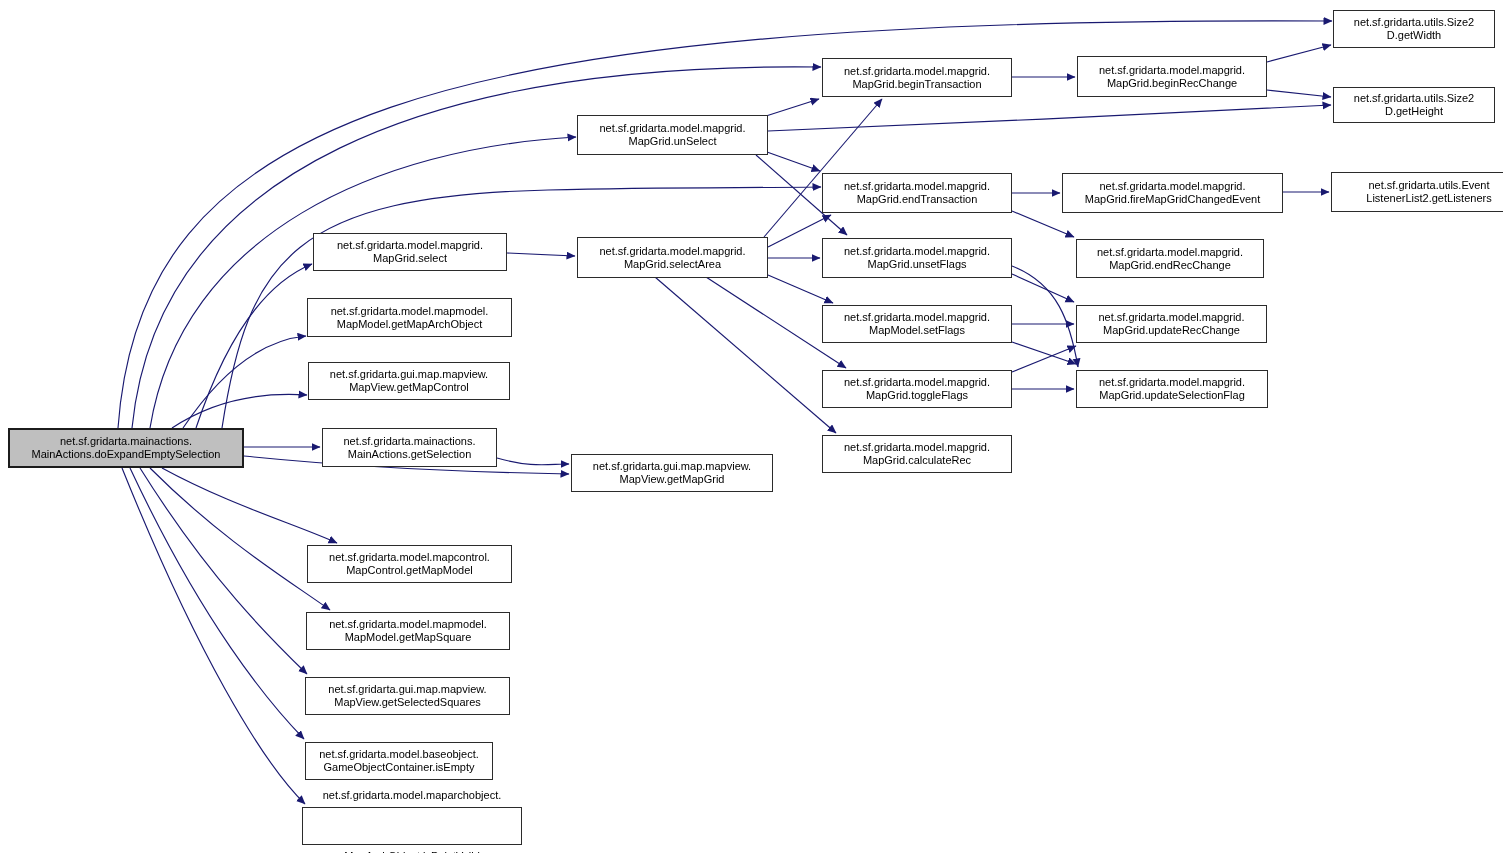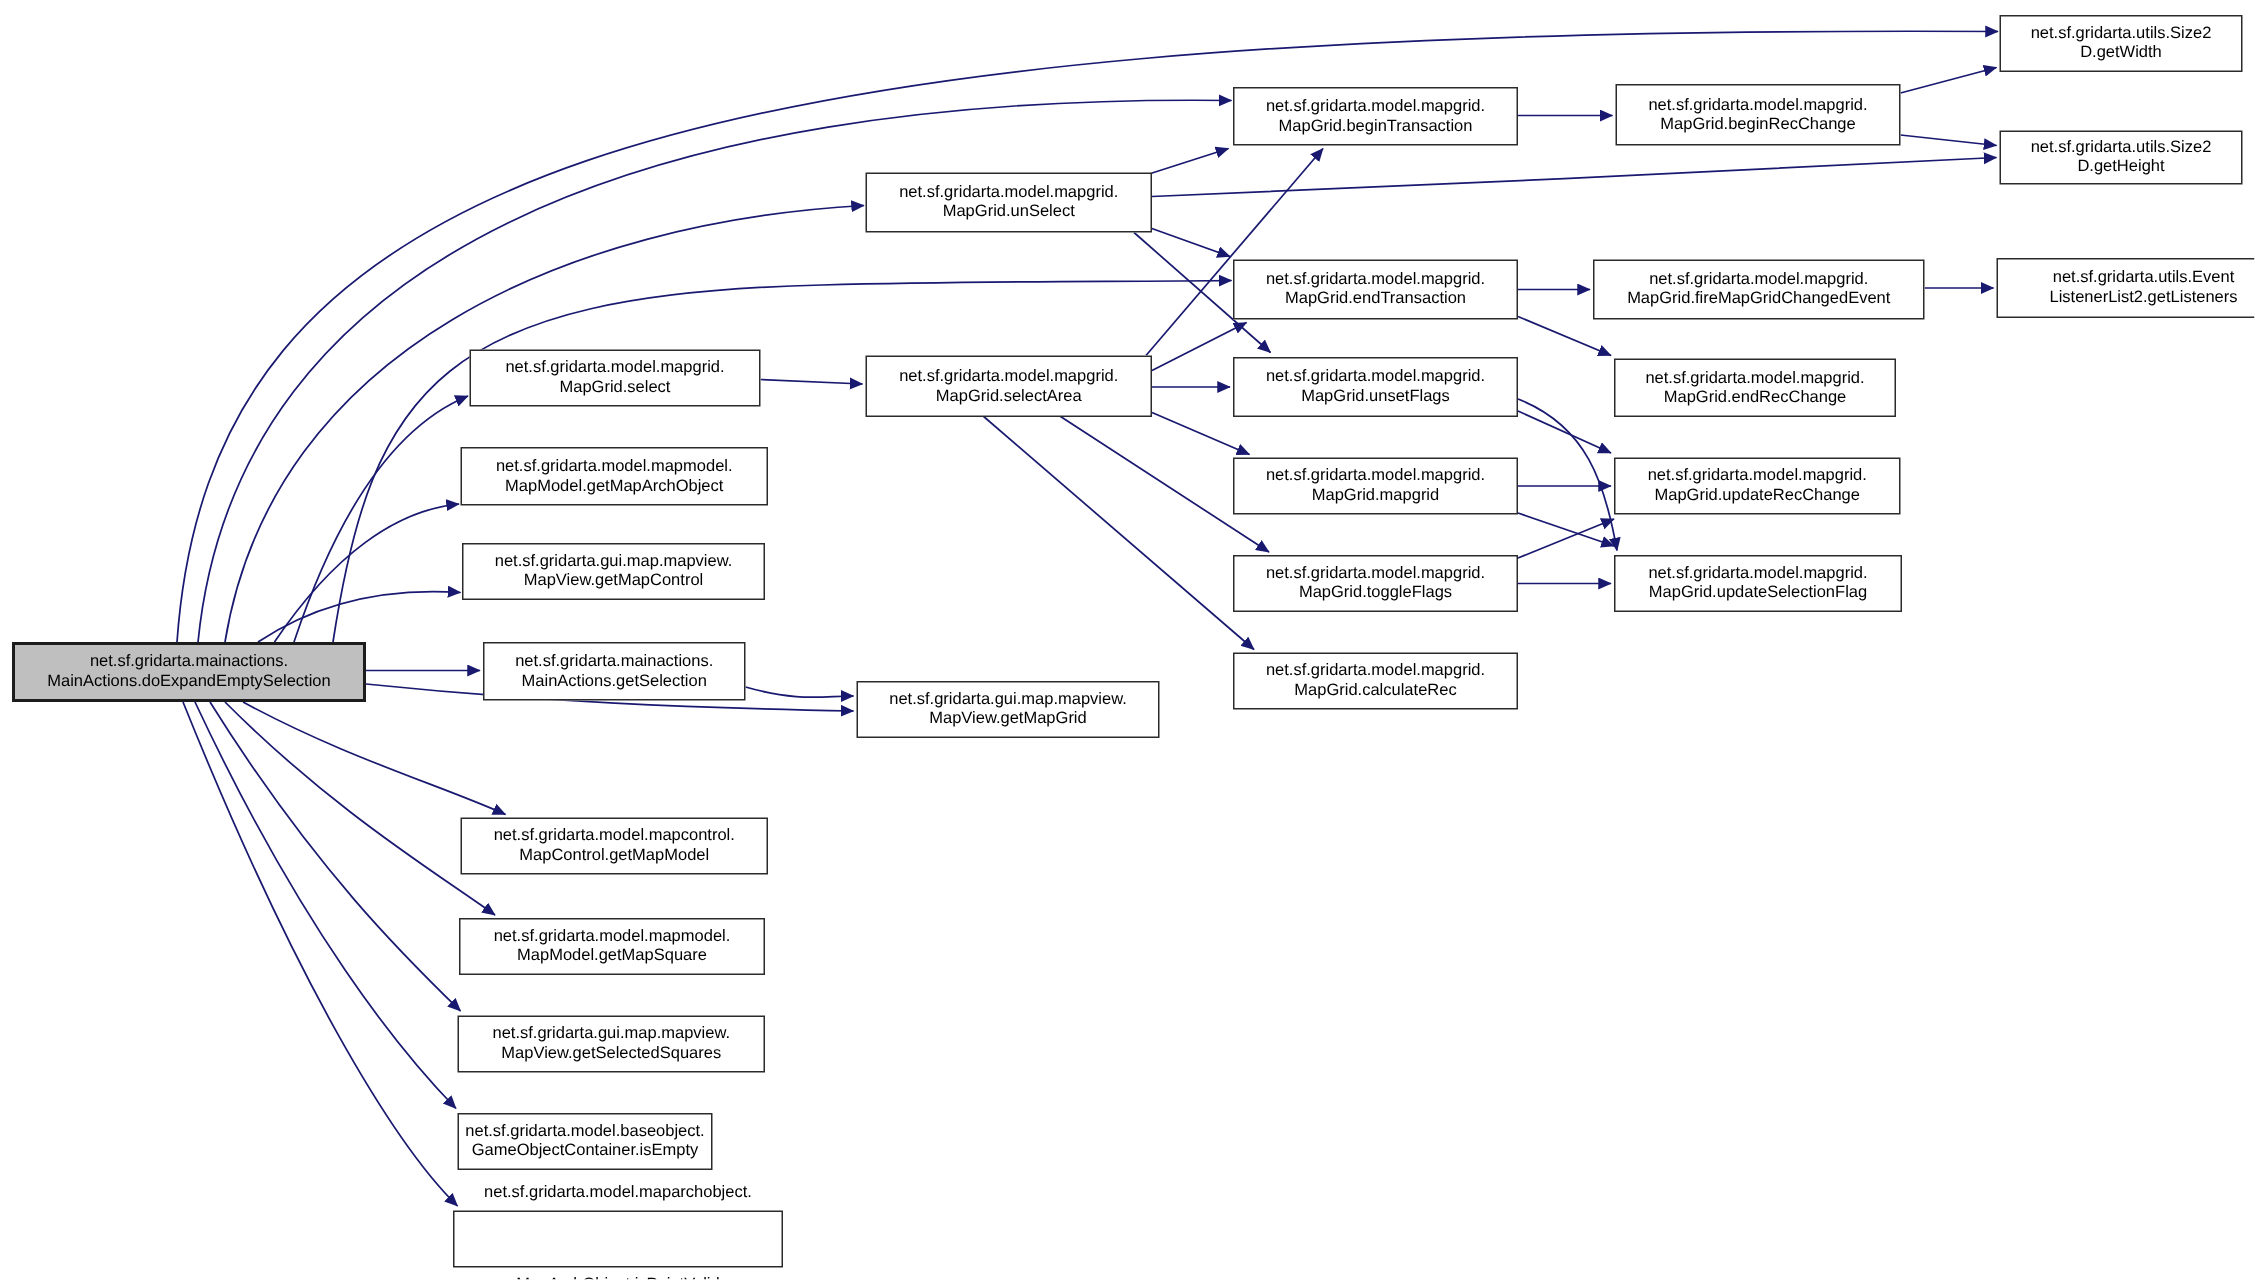--- a/index.html
+++ b/index.html
@@ -96,21 +96,21 @@
         <span>MapControl.getMapModel</span>
       </div>
       <div class="node" style="left: 306px; top: 612px; width: 204px; height: 38px;">
         <span>net.sf.gridarta.model.mapmodel.</span>
         <span>MapModel.getMapSquare</span>
       </div>
       <div class="node" style="left: 305px; top: 677px; width: 205px; height: 38px;">
         <span>net.sf.gridarta.gui.map.mapview.</span>
         <span>MapView.getSelectedSquares</span>
       </div>
-      <div class="node" style="left: 305px; top: 742px; width: 170px; height: 38px;">
+      <div class="node" style="left: 305px; top: 742px; width: 188px; height: 38px;">
         <span>net.sf.gridarta.model.baseobject.</span>
         <span>GameObjectContainer.isEmpty</span>
       </div>
       <div class="node" style="left: 302px; top: 807px; width: 220px; height: 38px; gap: 48px;">
         <span>net.sf.gridarta.model.maparchobject.</span>
         <span>MapArchObject.isPointValid</span>
       </div>
       <div class="node" style="left: 577px; top: 115px; width: 191px; height: 40px;">
         <span>net.sf.gridarta.model.mapgrid.</span>
         <span>MapGrid.unSelect</span>
@@ -130,21 +130,21 @@
       <div class="node" style="left: 822px; top: 173px; width: 190px; height: 40px;">
         <span>net.sf.gridarta.model.mapgrid.</span>
         <span>MapGrid.endTransaction</span>
       </div>
       <div class="node" style="left: 822px; top: 238px; width: 190px; height: 40px;">
         <span>net.sf.gridarta.model.mapgrid.</span>
         <span>MapGrid.unsetFlags</span>
       </div>
       <div class="node" style="left: 822px; top: 305px; width: 190px; height: 38px;">
         <span>net.sf.gridarta.model.mapgrid.</span>
-        <span>MapGrid.mapgrid</span>
+        <span>MapModel.setFlags</span>
       </div>
       <div class="node" style="left: 822px; top: 370px; width: 190px; height: 38px;">
         <span>net.sf.gridarta.model.mapgrid.</span>
         <span>MapGrid.toggleFlags</span>
       </div>
       <div class="node" style="left: 822px; top: 435px; width: 190px; height: 38px;">
         <span>net.sf.gridarta.model.mapgrid.</span>
         <span>MapGrid.calculateRec</span>
       </div>
       <div class="node" style="left: 1077px; top: 56px; width: 190px; height: 41px;">

